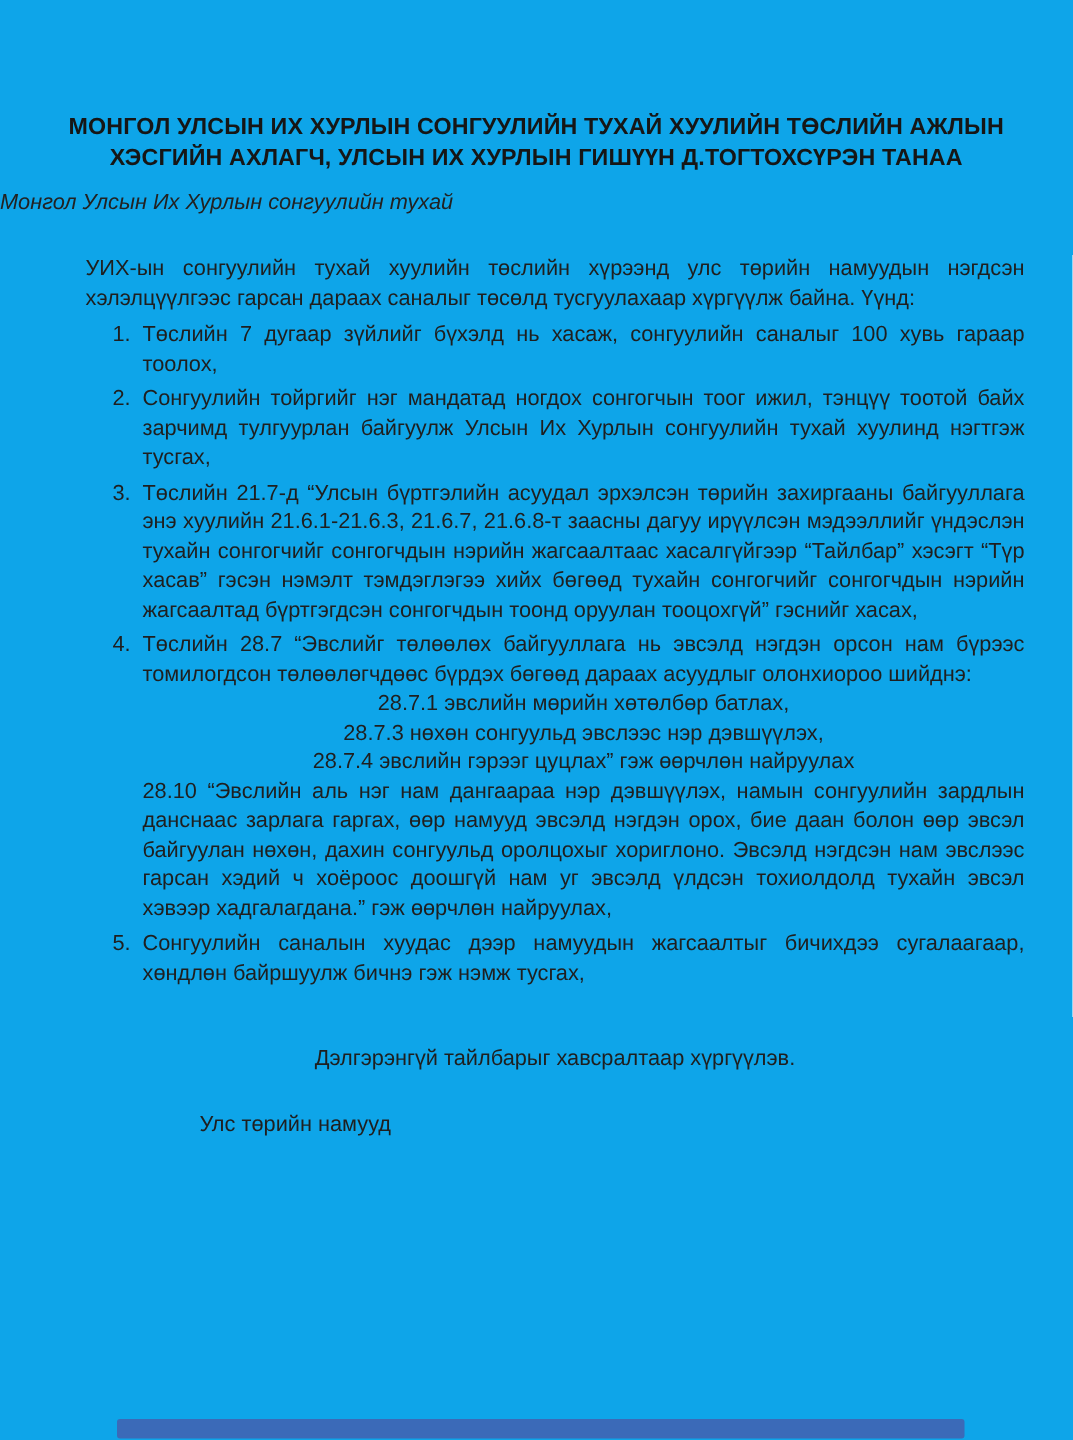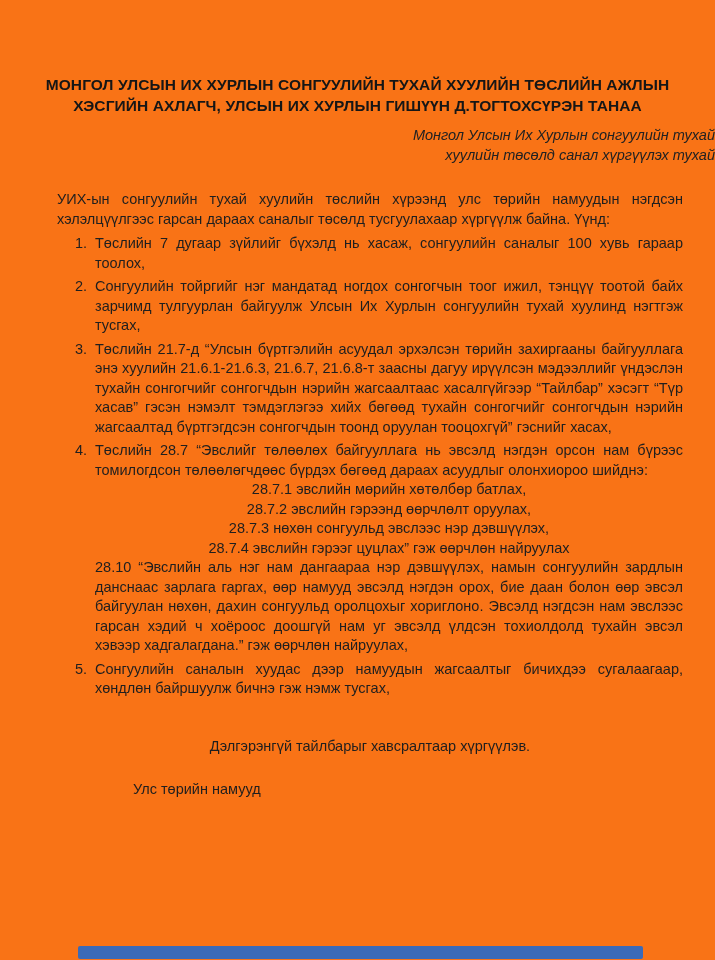--- a/index.html
+++ b/index.html
@@ -11,35 +11,35 @@
     width: 715px;
     height: 960px;
     position: relative;
     font-family: "Liberation Sans", "DejaVu Sans", sans-serif;
     color: #1f1f1f;
     overflow: hidden;
   }
   .page {
     position: absolute;
     inset: 0;
-    background: #f97316;
+    background: #0ea5e9;
   }
   .title {
     margin: 74px auto 0 auto;
     width: 640px;
     text-align: center;
     font-weight: bold;
     font-size: 15.5px;
     line-height: 21px;
     color: #161616;
     letter-spacing: 0.1px;
   }
   .subtitle {
     margin-top: 9px;
-    text-align: right;
+    text-align: left;
     font-style: italic;
     font-size: 14.5px;
     line-height: 20px;
     color: #222222;
   }
   .body {
     margin-left: 57px;
     margin-right: 32px; 
     font-size: 14.5px;
     line-height: 19.5px;
@@ -93,21 +93,20 @@
 </style>
 </head>
 <body>
 
 <div class="page">
 
   <div class="title">МОНГОЛ УЛСЫН ИХ ХУРЛЫН СОНГУУЛИЙН ТУХАЙ ХУУЛИЙН ТӨСЛИЙН АЖЛЫН ХЭСГИЙН АХЛАГЧ, УЛСЫН ИХ ХУРЛЫН ГИШҮҮН Д.ТОГТОХСҮРЭН ТАНАА</div>
 
   <div class="subtitle">
     <div>Монгол Улсын Их Хурлын сонгуулийн тухай</div>
-    <div>хуулийн төсөлд санал хүргүүлэх тухай</div>
   </div>
 
   <div class="body">
 
     <p class="intro">УИХ-ын сонгуулийн тухай хуулийн төслийн хүрээнд улс төрийн намуудын нэгдсэн хэлэлцүүлгээс гарсан дараах саналыг төсөлд тусгуулахаар хүргүүлж байна. Үүнд:</p>
 
     <div class="list">
 
       <div class="item">
         <span class="num">1.</span>
@@ -122,21 +121,20 @@
       <div class="item">
         <span class="num">3.</span>
         <div class="txt just">Төслийн 21.7-д “Улсын бүртгэлийн асуудал эрхэлсэн төрийн захиргааны байгууллага энэ хуулийн 21.6.1-21.6.3, 21.6.7, 21.6.8-т заасны дагуу ирүүлсэн мэдээллийг үндэслэн тухайн сонгогчийг сонгогчдын нэрийн жагсаалтаас хасалгүйгээр “Тайлбар” хэсэгт “Түр хасав” гэсэн нэмэлт тэмдэглэгээ хийх бөгөөд тухайн сонгогчийг сонгогчдын нэрийн жагсаалтад бүртгэгдсэн сонгогчдын тоонд оруулан тооцохгүй” гэснийг хасах,</div>
       </div>
 
       <div class="item">
         <span class="num">4.</span>
         <div class="txt">
           <div class="just">Төслийн 28.7 “Эвслийг төлөөлөх байгууллага нь эвсэлд нэгдэн орсон нам бүрээс томилогдсон төлөөлөгчдөөс бүрдэх бөгөөд дараах асуудлыг олонхиороо шийднэ:</div>
           <div class="subclause">28.7.1 эвслийн мөрийн хөтөлбөр батлах,</div>
-          <div class="subclause">28.7.2 эвслийн гэрээнд өөрчлөлт оруулах,</div>
           <div class="subclause">28.7.3 нөхөн сонгуульд эвслээс нэр дэвшүүлэх,</div>
           <div class="subclause">28.7.4 эвслийн гэрээг цуцлах” гэж өөрчлөн найруулах</div>
           <div class="just">28.10 “Эвслийн аль нэг нам дангаараа нэр дэвшүүлэх, намын сонгуулийн зардлын данснаас зарлага гаргах, өөр намууд эвсэлд нэгдэн орох, бие даан болон өөр эвсэл байгуулан нөхөн, дахин сонгуульд оролцохыг хориглоно. Эвсэлд нэгдсэн нам эвслээс гарсан хэдий ч хоёроос доошгүй нам уг эвсэлд үлдсэн тохиолдолд тухайн эвсэл хэвээр хадгалагдана.” гэж өөрчлөн найруулах,</div>
         </div>
       </div>
 
       <div class="item">
         <span class="num">5.</span>
         <div class="txt just">Сонгуулийн саналын хуудас дээр намуудын жагсаалтыг бичихдээ сугалаагаар, хөндлөн байршуулж бичнэ гэж нэмж тусгах,</div>
       </div>

